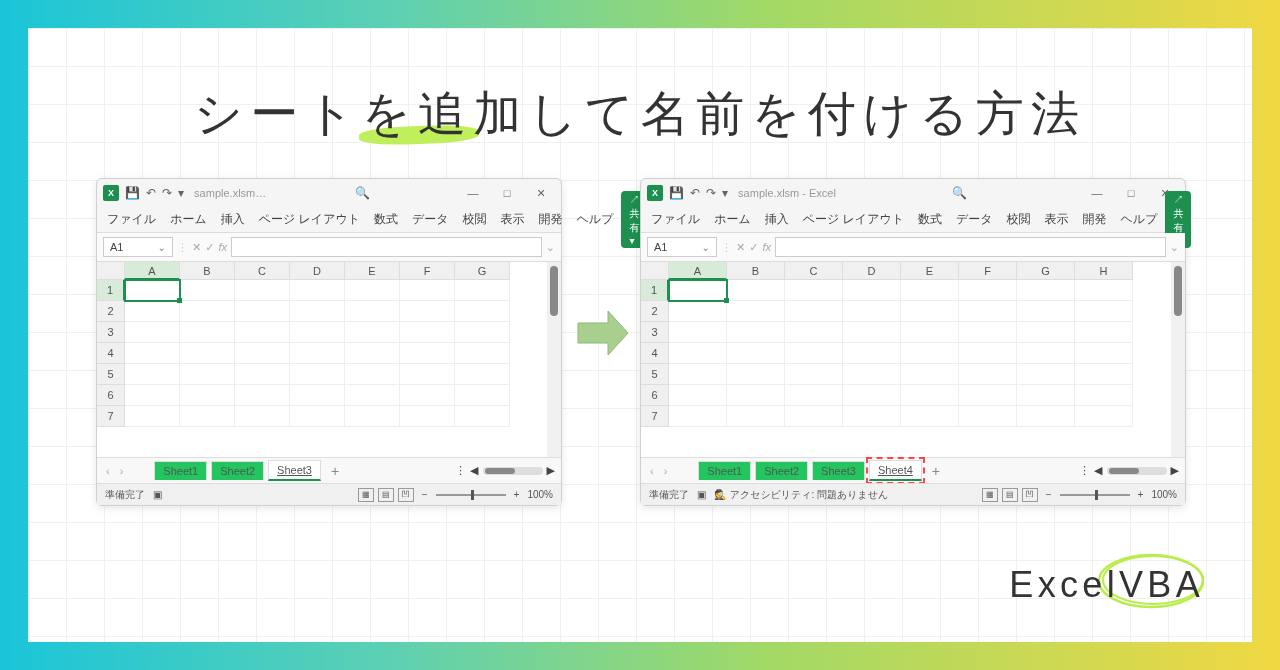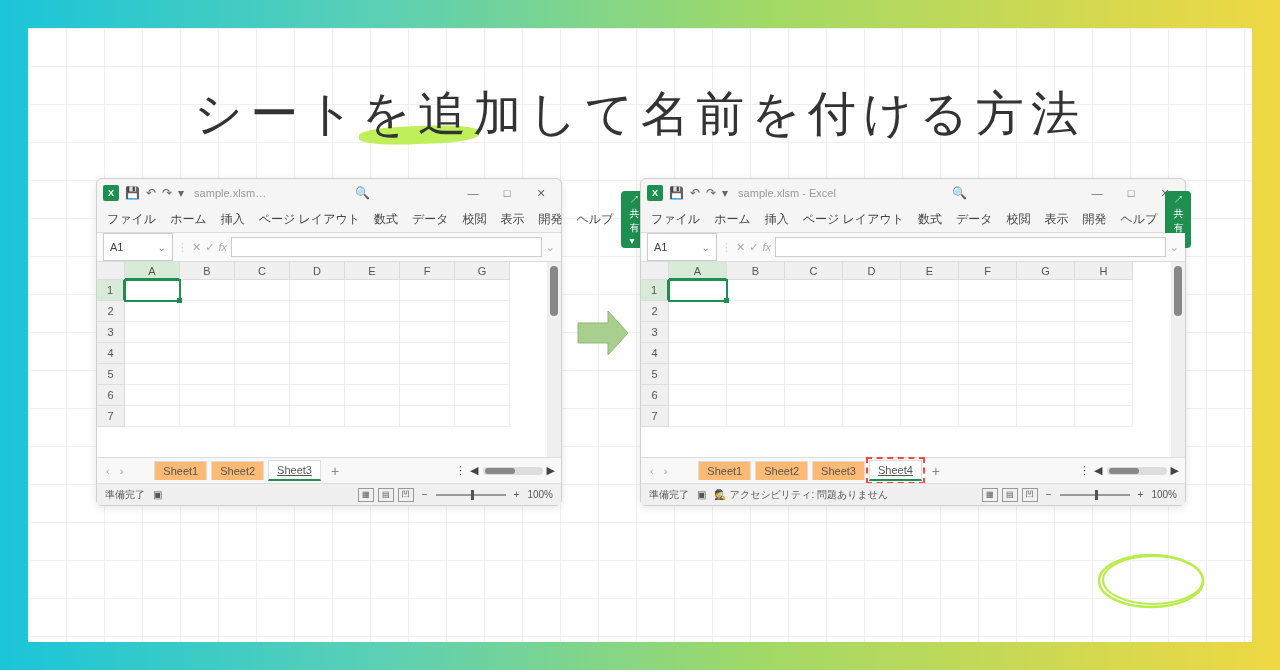--- a/index.html
+++ b/index.html
@@ -92,21 +92,21 @@
 }
 .formula-bar {
   display: flex;
   align-items: center;
   height: 28px;
   padding: 3px 6px;
   gap: 4px;
   background: #fafafa;
 }
 .namebox {
-  width: 70px; height: 28px;
+  width: 70px; height: 20px;
   border: 1px solid #ccc;
   background: #fff;
   display: flex; align-items: center;
   padding: 0 6px;
   font-size: 11px;
   justify-content: space-between;
 }
 .namebox::after { content: '⌄'; color: #888; font-size: 10px; }
 .fb-sep { color: #ccc; }
 .fb-icon { color: #aaa; font-size: 11px; }
@@ -197,21 +197,21 @@
   gap: 4px;
   background: #f8f8f8;
   border-top: 1px solid #ddd;
   font-size: 11px;
 }
 .nav-arrow { color: #aaa; padding: 0 3px; font-size: 11px; }
 .tab {
   padding: 3px 8px;
   border: 1px solid #ddd;
   border-bottom: none;
-  background: #fdba74;
+  background: #22c55e;
   font-size: 11px;
   color: #555;
 }
 .tab.active {
   background: #fff;
   border-bottom: 2px solid #1d8f4f;
   text-decoration: underline;
 }
 .tab.new-highlight {
   outline: 2px dashed #ff4444;
@@ -608,13 +608,14 @@
         <path d="M5 20 L35 20 L35 8 L55 30 L35 52 L35 40 L5 40 Z" fill="#a8cf8d" stroke="#8fb977" stroke-width="1"></path>
       </svg>
   </div>
 
   <div class="brand-circle">
     <svg viewBox="0 0 115 62">
       <ellipse cx="56" cy="31" rx="52" ry="26" fill="none" stroke="#b9ed4a" stroke-width="2.5"></ellipse>
       <ellipse cx="58" cy="30" rx="50" ry="24" fill="none" stroke="#b9ed4a" stroke-width="2"></ellipse>
     </svg>
   </div>
+  <div class="brand">ExcelVBA</div>
 </div>
 
 </body></html>

